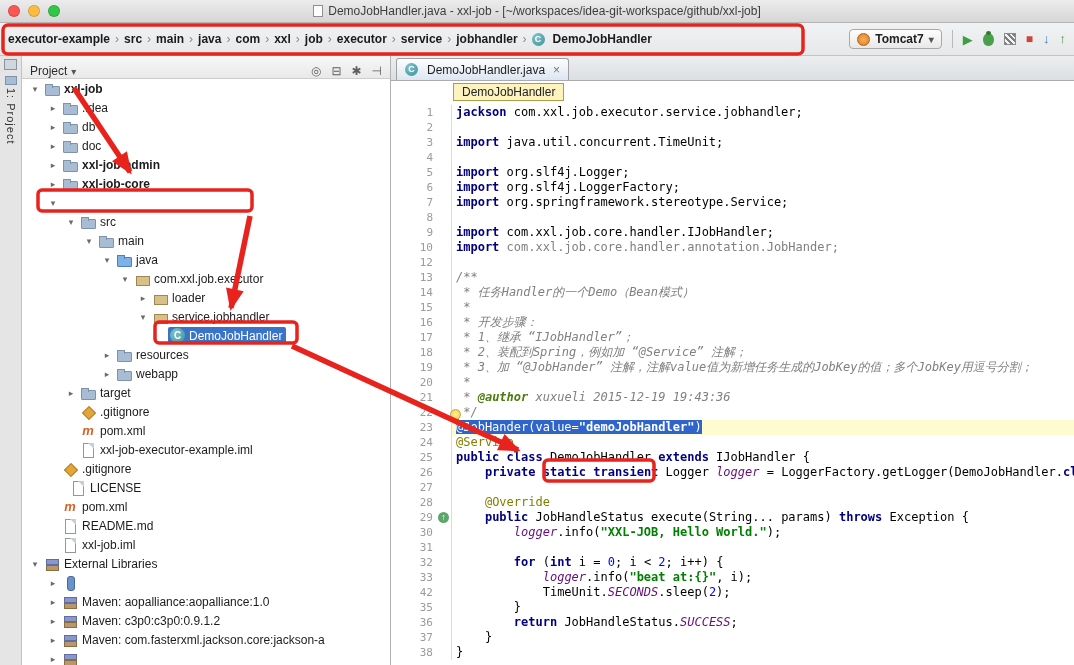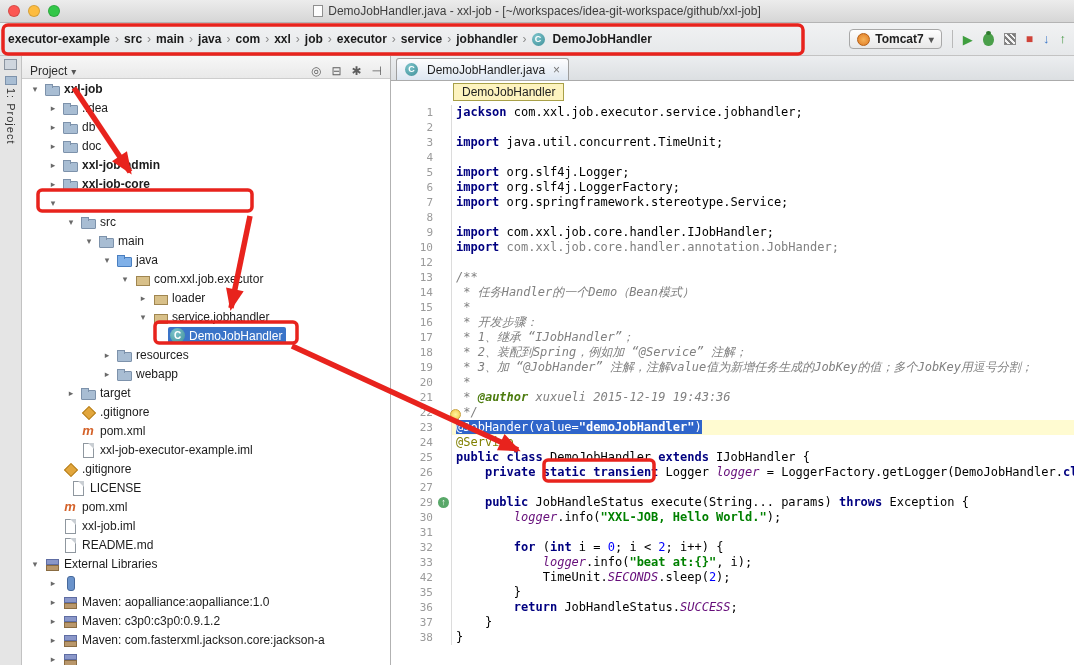--- a/index.html
+++ b/index.html
@@ -350,28 +350,28 @@
           <span class="tw"></span>
           <span class="tree-sel">
             <span class="ic ic-maven">m</span>
             <span class="tlabel">pom.xml</span>
           </span>
         </div>
         <div class="tree-row" style="padding-left: 24px;">
           <span class="tw"></span>
           <span class="tree-sel">
             <span class="ic ic-file"></span>
+            <span class="tlabel">README.md</span>
+          </span>
+        </div>
+        <div class="tree-row" style="padding-left: 24px;">
+          <span class="tw"></span>
+          <span class="tree-sel">
+            <span class="ic ic-file"></span>
             <span class="tlabel">xxl-job.iml</span>
-          </span>
-        </div>
-        <div class="tree-row" style="padding-left: 24px;">
-          <span class="tw"></span>
-          <span class="tree-sel">
-            <span class="ic ic-file"></span>
-            <span class="tlabel">README.md</span>
           </span>
         </div>
         <div class="tree-row" style="padding-left: 6px;">
           <span class="tw">▾</span>
           <span class="tree-sel">
             <span class="ic ic-lib"></span>
             <span class="tlabel">External Libraries</span>
           </span>
         </div>
         <div class="tree-row" style="padding-left: 24px;">
@@ -546,20 +546,25 @@
         </div>
         <div class="code-line">
           <span class="gut">26</span>
           <span class="gicon"></span>
           <div class="ctext"><span class="tk-pl">    </span><span class="tk-kw">private</span><span class="tk-pl"> </span><span class="tk-kw">static</span><span class="tk-pl"> </span><span class="tk-kw">transient</span><span class="tk-pl"> Logger </span><span class="tk-sf">logger</span><span class="tk-pl"> = LoggerFactory.getLogger(DemoJobHandler.</span><span class="tk-kw">class</span></div>
         </div>
         <div class="code-line">
           <span class="gut">27</span>
           <span class="gicon"></span>
           <div class="ctext"></div>
+        </div>
+        <div class="code-line">
+          <span class="gut">28</span>
+          <span class="gicon"></span>
+          <div class="ctext"><span class="tk-pl">    </span><span class="tk-an">@Override</span></div>
         </div>
         <div class="code-line">
           <span class="gut">29</span>
           <span class="gicon">
             <span class="ovr">↑</span>
           </span>
           <div class="ctext"><span class="tk-pl">    </span><span class="tk-kw">public</span><span class="tk-pl"> JobHandleStatus execute(String... params) </span><span class="tk-kw">throws</span><span class="tk-pl"> Exception {</span></div>
         </div>
         <div class="code-line">
           <span class="gut">30</span>

